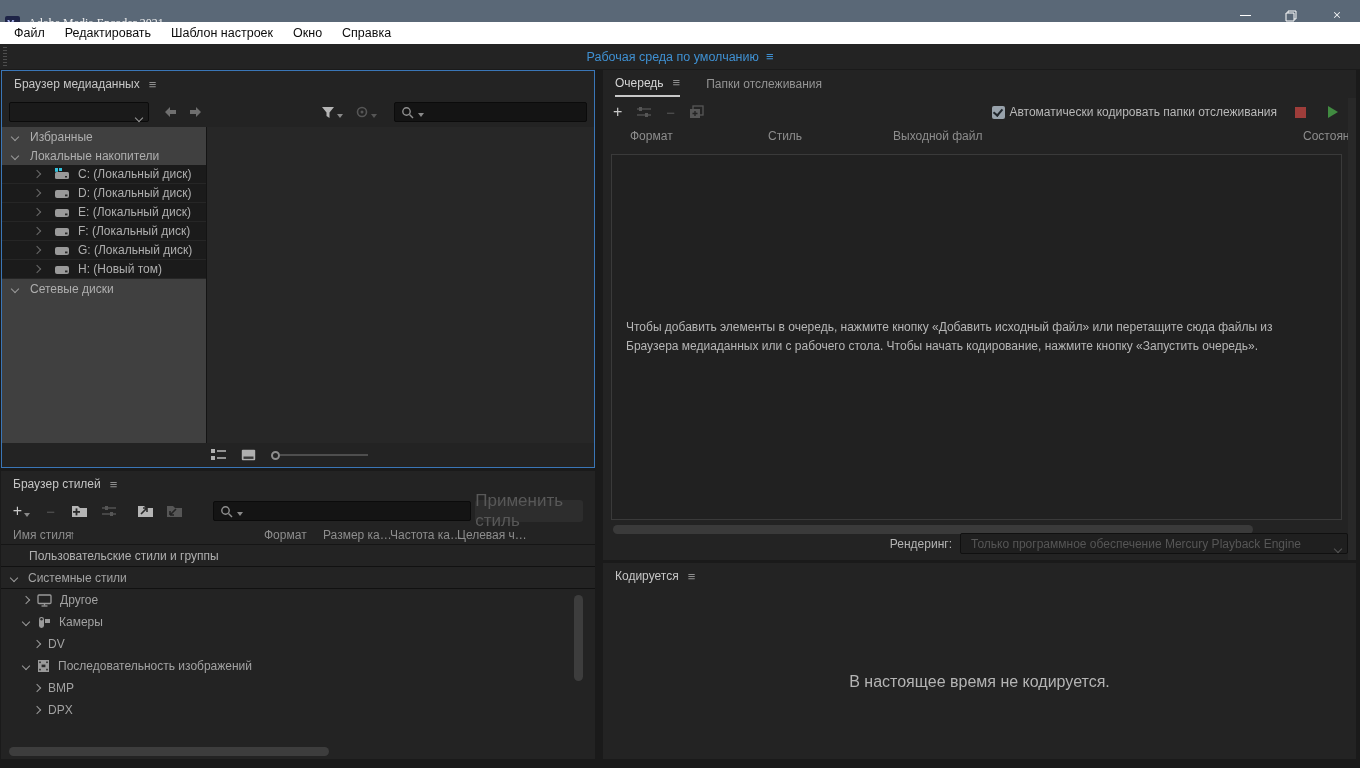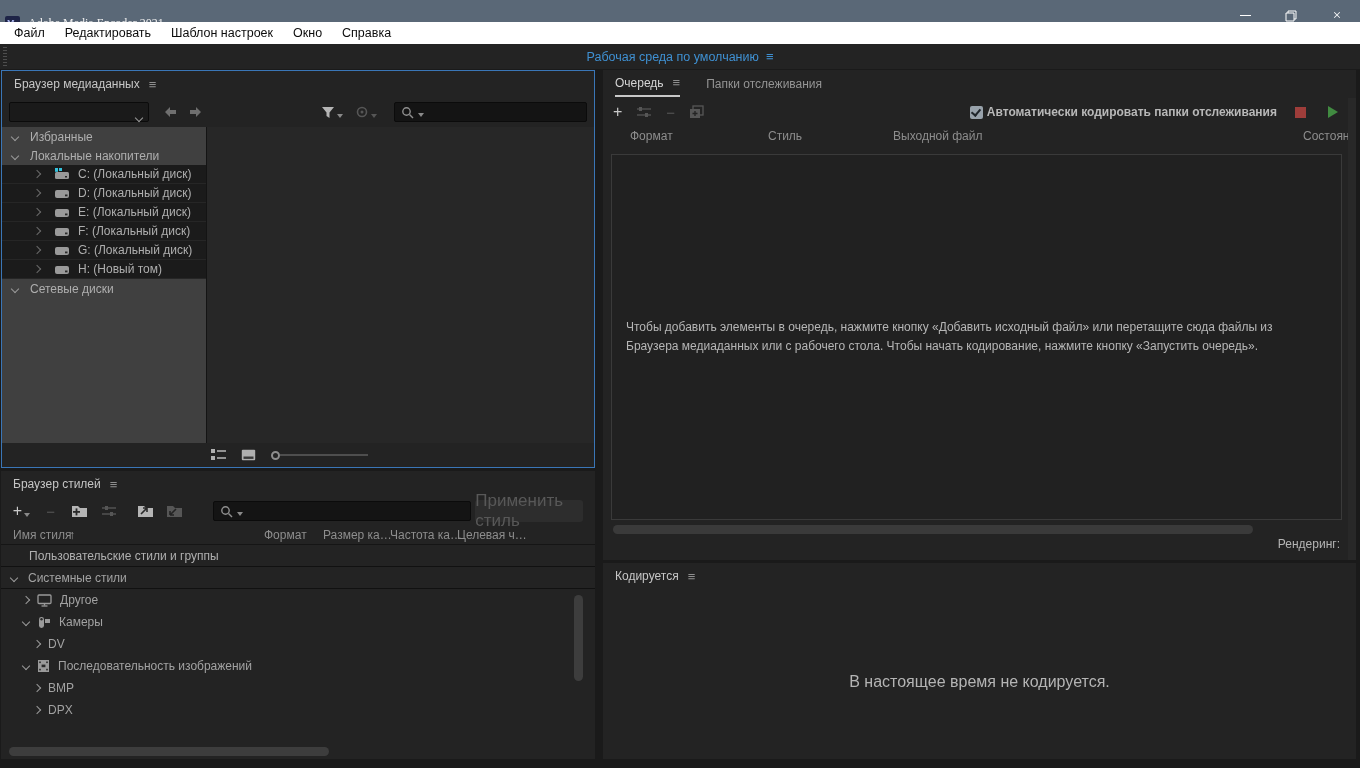--- a/index.html
+++ b/index.html
@@ -90,34 +90,34 @@
   .pb-icon { margin-left:8px; display:flex; color:#9a9a9a; }
   .pb-label { margin-left:8px; }
   .pb-vscroll { position:absolute; right:12px; top:124px; width:9px; height:86px; background:#3d3d3d; border-radius:5px; }
   .pb-hscroll { position:absolute; left:8px; bottom:3px; width:320px; height:9px; background:#3d3d3d; border-radius:5px; }
 
   
   .tab-bar { height:27px; display:flex; align-items:center; padding-left:12px; gap:26px; }
   .tab { display:flex; align-items:center; gap:9px; height:27px; font-size:12px; color:#949494; }
   .tab.active { color:#d4d4d4; border-bottom:2px solid #c8c8c8; }
   .q-toolbar { height:30px; display:flex; align-items:center; padding:0 10px; gap:14px; }
-  .q-right { margin-left:auto; display:flex; align-items:center; gap:4px;font-weight:bold; }
+  .q-right { margin-left:auto; display:flex; align-items:center; gap:4px; }
   .checkbox { width:13px; height:13px; background:#98a2ab; border-radius:2px; position:relative; }
   .checkbox::after { content:""; position:absolute; left:3px; top:1px; width:4px; height:7px; border-right:2px solid #20262b; border-bottom:2px solid #20262b; transform:rotate(40deg); }
   .check-label { color:#b8b8b8; font-size:12px; }
   .stop-glyph { width:11px; height:11px; background:#9e3d3a; margin-left:14px; }
   .play-glyph { width:0; height:0; border-top:6px solid transparent; border-bottom:6px solid transparent; border-left:10px solid #418b41; margin:0 8px 0 18px; }
   .q-cols { position:relative; height:20px; color:#8d8d8d; font-size:12px; }
   .q-cols span { position:absolute; top:2px; }
   .qc0 { left:27px; } .qc1 { left:165px; } .qc2 { left:290px; } .qc3 { left:700px; }
   .queue-box { position:absolute; left:8px; top:84px; width:731px; height:366px; border:1px solid #3a3a3a; background:#212121; display:flex; align-items:center; }
   .queue-msg { padding:0 14px; color:#b6b6b6; font-size:12px; line-height:1.55; }
   .q-hscroll { position:absolute; left:10px; top:455px; width:640px; height:9px; background:#3a3a3a; border-radius:5px; }
   .q-right-strip { position:absolute; right:0; top:28px; bottom:0; width:8px; background:#282828; }
-  .render-row { position:absolute; left:0; right:16px; bottom:6px; height:21px; display:flex; align-items:center; justify-content:flex-end; gap:8px; }
+  .render-row { position:absolute; left:0; right:8px; bottom:6px; height:21px; display:flex; align-items:center; justify-content:flex-end; gap:8px; }
   .render-label { color:#b5b5b5; font-size:12px; }
   .render-select { width:388px; height:21px; background:#1f1f1f; border:1px solid #101010; border-radius:2px; color:#565656; font-size:12px; display:flex; align-items:center; padding:0 22px 0 10px; position:relative; }
   .render-select .sel-chev .chev { border-color:#565656; }
 
   
   .enc-msg { position:absolute; left:0; right:0; top:110px; text-align:center; color:#b4b4b4; font-size:16px; }
 
   svg { display:block; }
 </style>
 </head>
@@ -466,20 +466,24 @@
     <span class="qc2">Выходной файл</span>
     <span class="qc3">Состояни</span>
   </div>
   <div class="queue-box">
     <div class="queue-msg">Чтобы добавить элементы в очередь, нажмите кнопку «Добавить исходный файл» или перетащите сюда файлы из Браузера медиаданных или с рабочего стола. Чтобы начать кодирование, нажмите кнопку «Запустить очередь».</div>
   </div>
   <div class="q-hscroll"></div>
   <div class="q-right-strip"></div>
   <div class="render-row">
     <span class="render-label">Рендеринг:</span>
+    <div class="render-select">
+      <span>Только программное обеспечение Mercury Playback Engine</span>
+      <span class="sel-chev"><span class="chev down"></span></span>
+    </div>
   </div>
 </div>
 
 <div class="panel" id="encoding-panel">
   <div class="panel-title-row">
     <span>Кодируется</span>
     <span class="burger gray">≡</span>
   </div>
   <div class="enc-msg">В настоящее время не кодируется.</div>
 </div>

